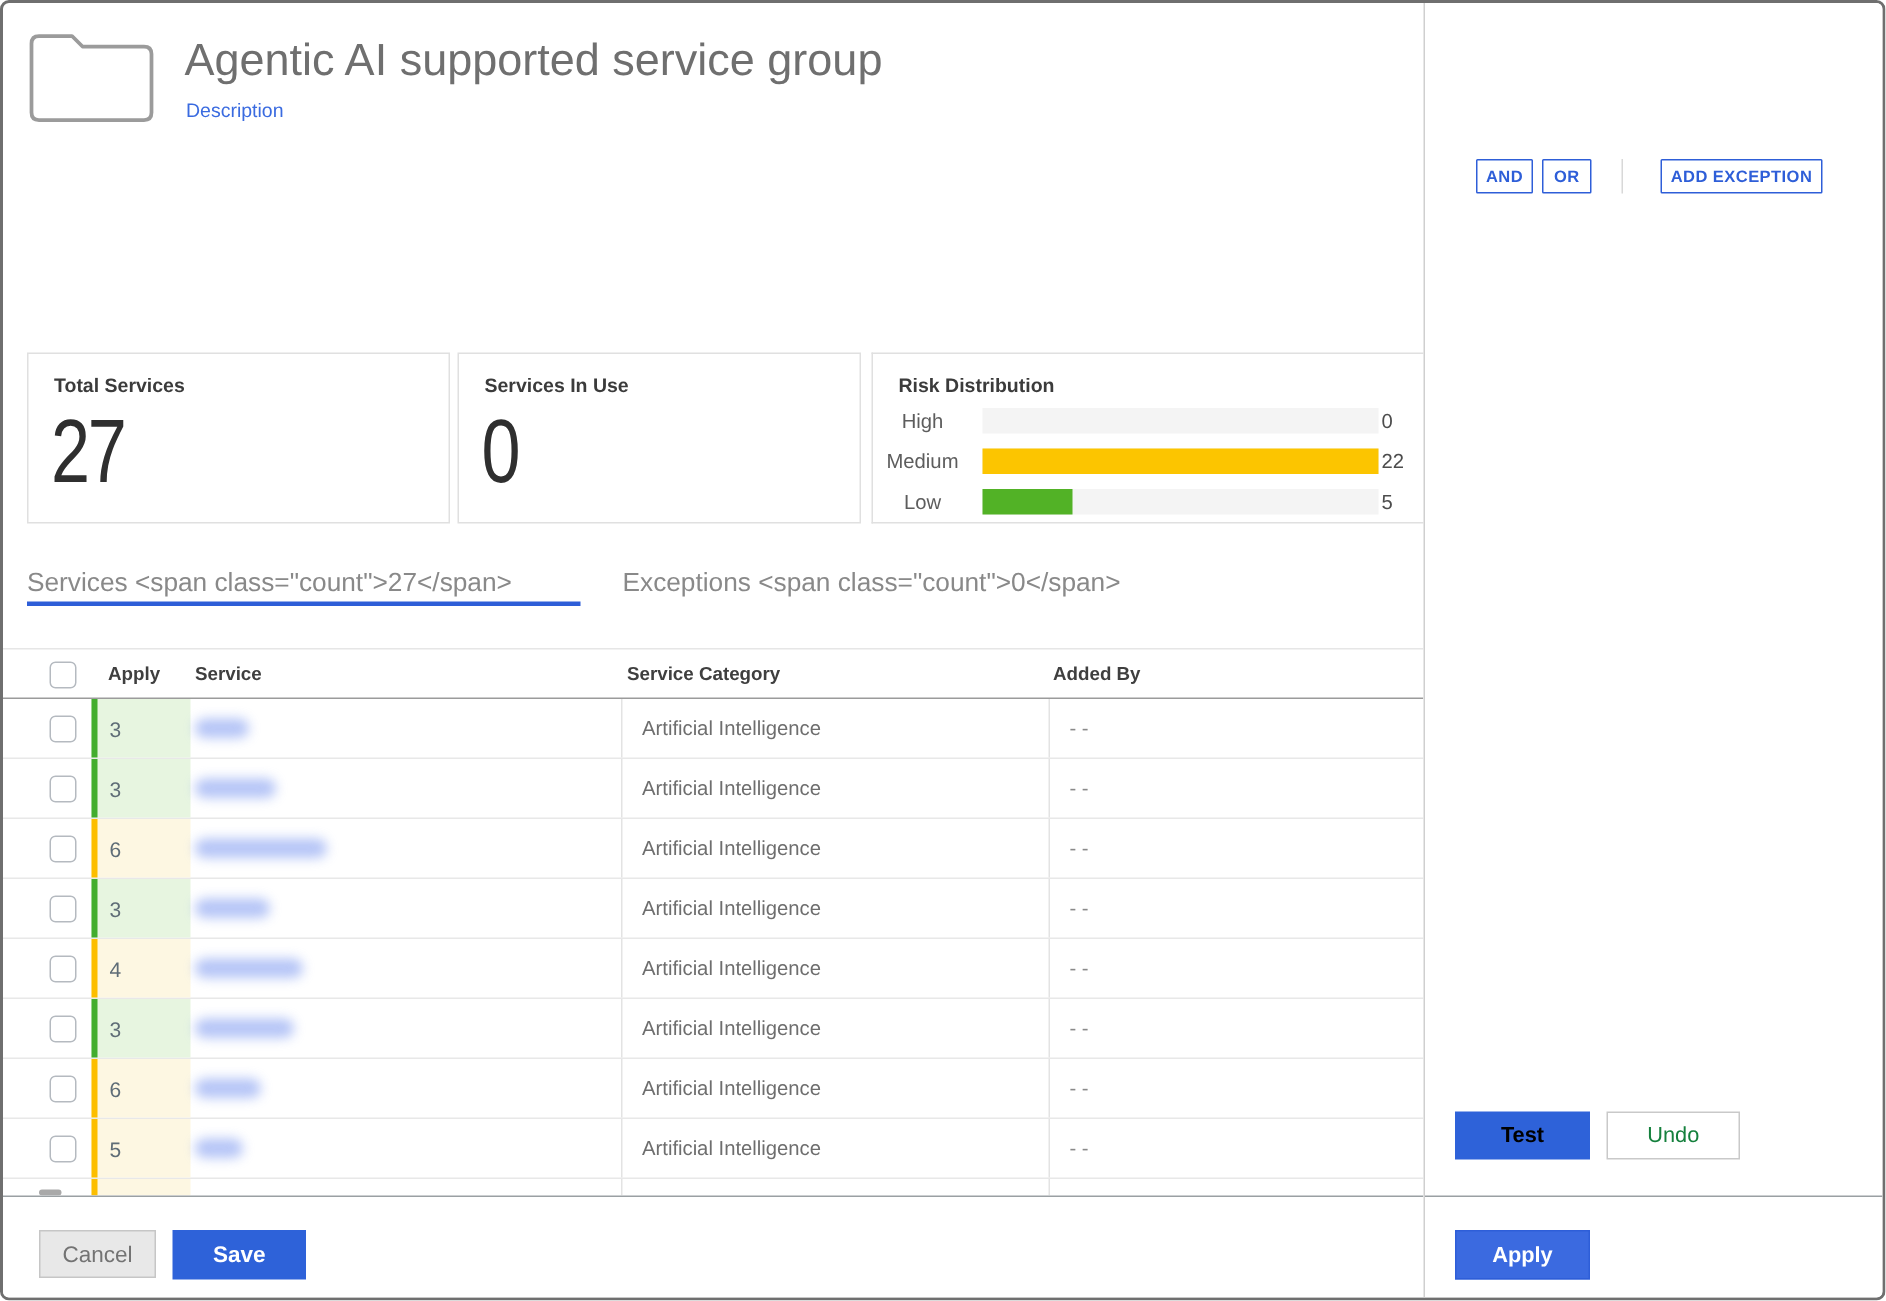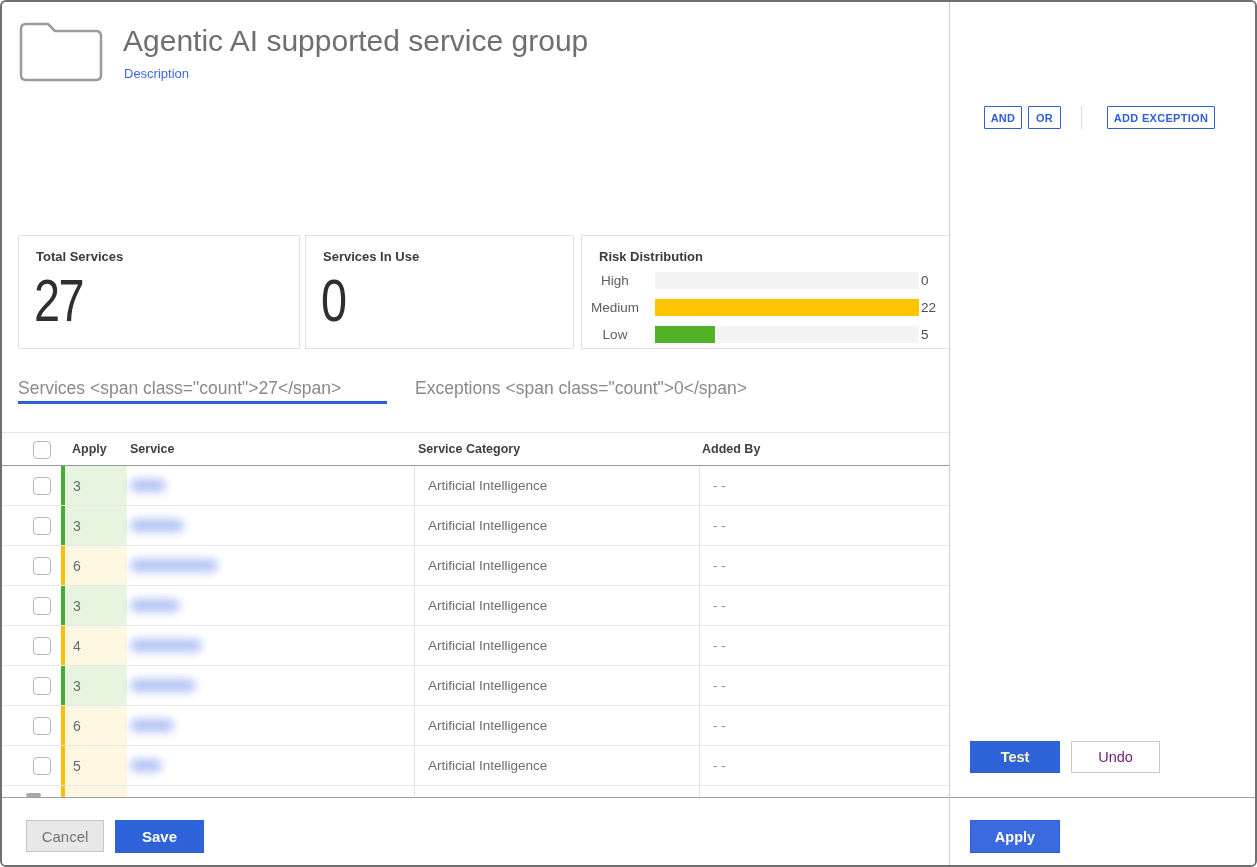--- a/index.html
+++ b/index.html
@@ -85,22 +85,22 @@
   .rule-val { position:absolute; left:204px; top:13px; font-size:13.5px; font-weight:600; color:#3a66e0; cursor:pointer; }
 
   .rule-btns { position:absolute; left:34px; top:104px; right:0; height:23px; }
   .rbtn { position:absolute; top:0; height:23px; border:1px solid #2e5ed8; background:#fff; color:#2e5ed8;
     font-size:11px; font-weight:bold; display:flex; align-items:center; justify-content:center; border-radius:1px; letter-spacing:0.3px; cursor:pointer; }
   .rbtn-and { left:0; width:38px; }
   .rbtn-or { left:44px; width:33px; }
   .rule-btn-divider { position:absolute; left:97px; top:0; height:23px; width:1px; background:#d8d8d8; }
   .rbtn-exc { left:123px; width:108px; }
 
-  .btn-test { position:absolute; left:20px; top:739px; width:90px; height:32px; background:#2e62d9; color:#fef9c3; font-weight:bold; font-size:14.5px; }
-  .btn-undo { position:absolute; left:121px; top:739px; width:89px; height:32px; background:#fff; border:1px solid #c9c9c9; color:#701a75; font-size:14.5px; }
+  .btn-test { position:absolute; left:20px; top:739px; width:90px; height:32px; background:#2e62d9; color:#000000; font-weight:bold; font-size:14.5px; }
+  .btn-undo { position:absolute; left:121px; top:739px; width:89px; height:32px; background:#fff; border:1px solid #c9c9c9; color:#15803d; font-size:14.5px; }
   .panel-footer-line { position:absolute; left:0; top:795px; right:0; height:1px; background:#9aa0a3; }
   .btn-apply { position:absolute; left:20px; top:818px; width:90px; height:33px; background:#3b6ae0;
     border:1px solid #2e5ed8; color:#fff; font-weight:bold; font-size:14.5px; }
 </style>
 </head>
 <body>
 
 <div class="page">
 
   <div class="main">

